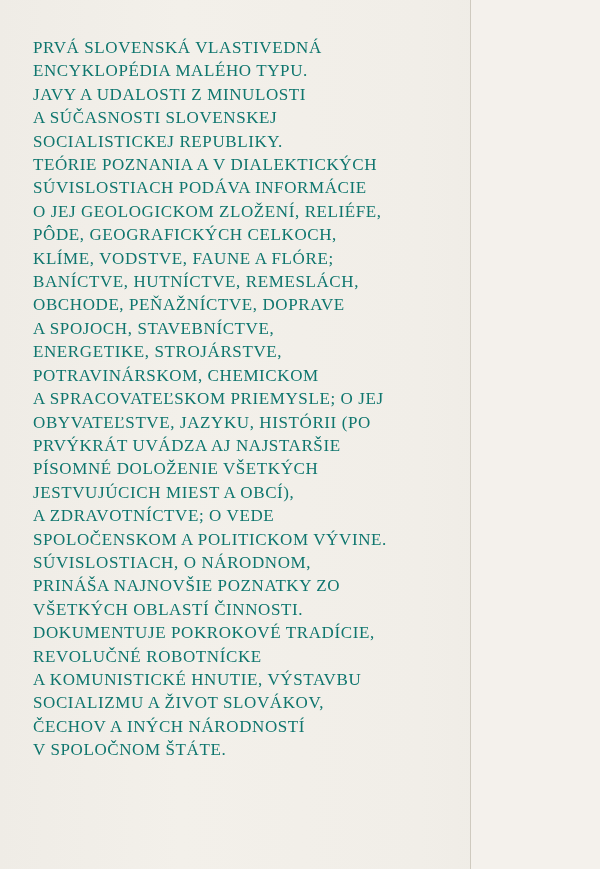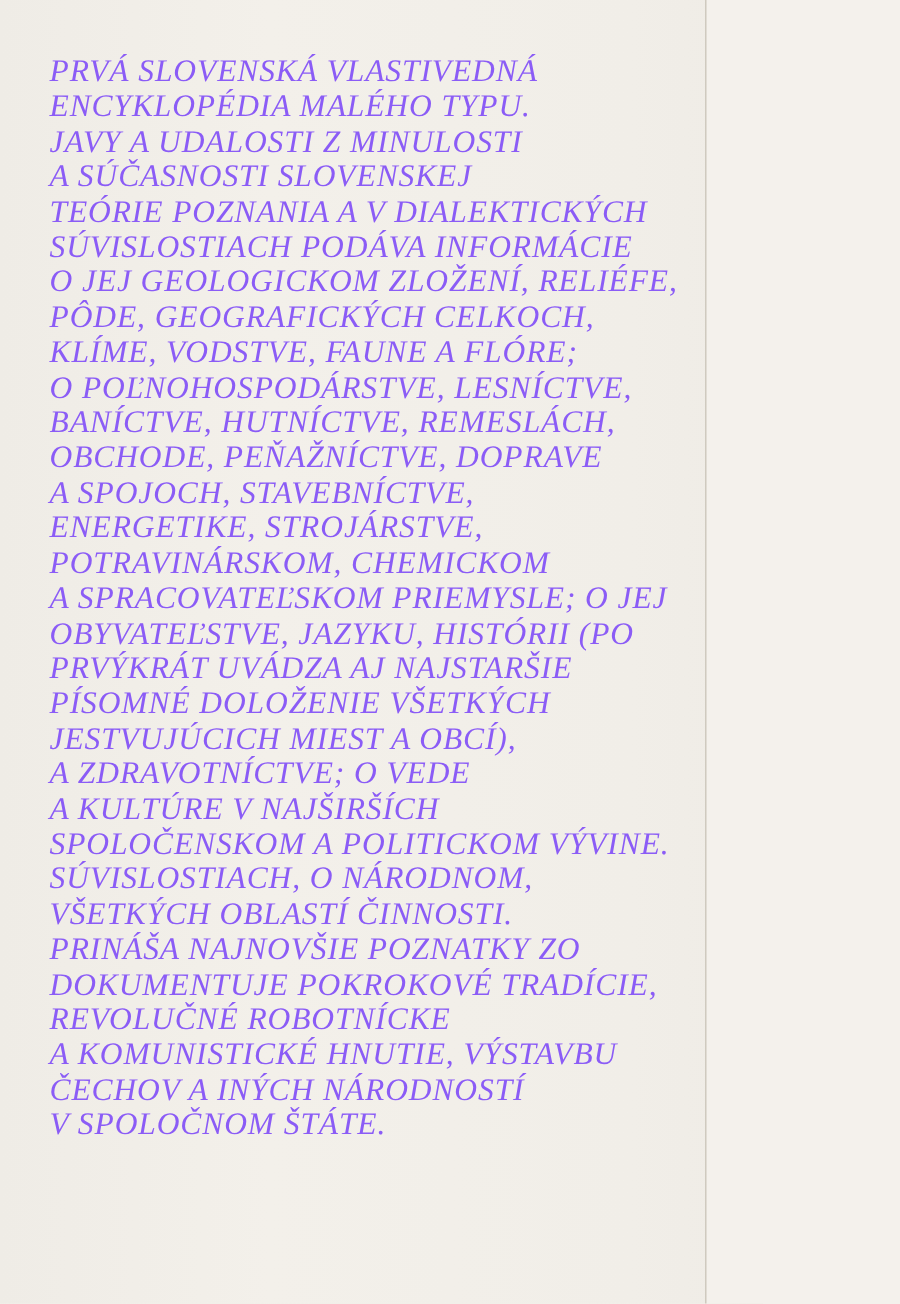--- a/index.html
+++ b/index.html
@@ -48,65 +48,64 @@
     pointer-events: none;
   }
   .text-block {
     position: absolute;
     left: 33px;
     top: 36px;
     width: 420px;
   }
   .line {
     font-family: "Liberation Serif", serif;
-    font-size: 21px;
+    font-size: 17px;
     line-height: 23.4px;
     letter-spacing: 0.6px;
-    color: #8b5cf6;
+    color: #0f766e;
     white-space: nowrap;
     text-transform: uppercase;
     font-variant: normal;
-    font-style: italic;
   }
 </style>
 </head>
 <body>
 
 <div class="page">
   <div class="paper-tint"></div>
   <div class="right-panel"></div>
   <div class="fold-line"></div>
 
   <div class="text-block">
     <div class="line">Prvá slovenská vlastivedná</div>
     <div class="line">encyklopédia malého typu.</div>
     <div class="line">javy a udalosti z minulosti</div>
     <div class="line">a súčasnosti Slovenskej</div>
+    <div class="line">socialistickej republiky.</div>
     <div class="line">teórie poznania a v dialektických</div>
     <div class="line">súvislostiach podáva informácie</div>
     <div class="line">o jej geologickom zložení, reliéfe,</div>
     <div class="line">pôde, geografických celkoch,</div>
     <div class="line">klíme, vodstve, faune a flóre;</div>
-    <div class="line">o poľnohospodárstve, lesníctve,</div>
     <div class="line">baníctve, hutníctve, remeslách,</div>
     <div class="line">obchode, peňažníctve, doprave</div>
     <div class="line">a spojoch, stavebníctve,</div>
     <div class="line">energetike, strojárstve,</div>
     <div class="line">potravinárskom, chemickom</div>
     <div class="line">a spracovateľskom priemysle; o jej</div>
     <div class="line">obyvateľstve, jazyku, histórii (po</div>
     <div class="line">prvýkrát uvádza aj najstaršie</div>
     <div class="line">písomné doloženie všetkých</div>
     <div class="line">jestvujúcich miest a obcí),</div>
     <div class="line">a zdravotníctve; o vede</div>
-    <div class="line">a kultúre v najširších</div>
     <div class="line">spoločenskom a politickom vývine.</div>
     <div class="line">súvislostiach, o národnom,</div>
+    <div class="line">Prináša najnovšie poznatky zo</div>
     <div class="line">všetkých oblastí činnosti.</div>
-    <div class="line">Prináša najnovšie poznatky zo</div>
     <div class="line">Dokumentuje pokrokové tradície,</div>
     <div class="line">revolučné robotnícke</div>
     <div class="line">a komunistické hnutie, výstavbu</div>
+    <div class="line">socializmu a život Slovákov,</div>
     <div class="line">Čechov a iných národností</div>
     <div class="line">v spoločnom štáte.</div>
 
   </div>
 </div>
 
 </body></html>

